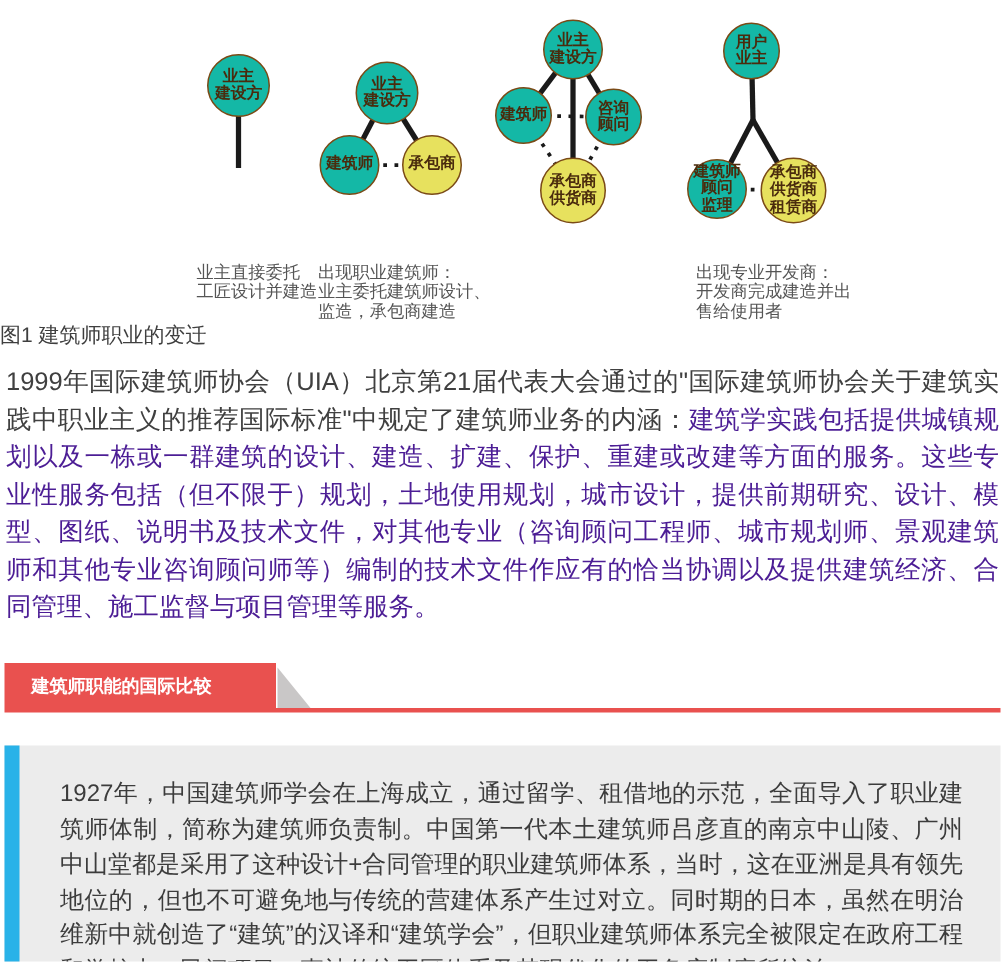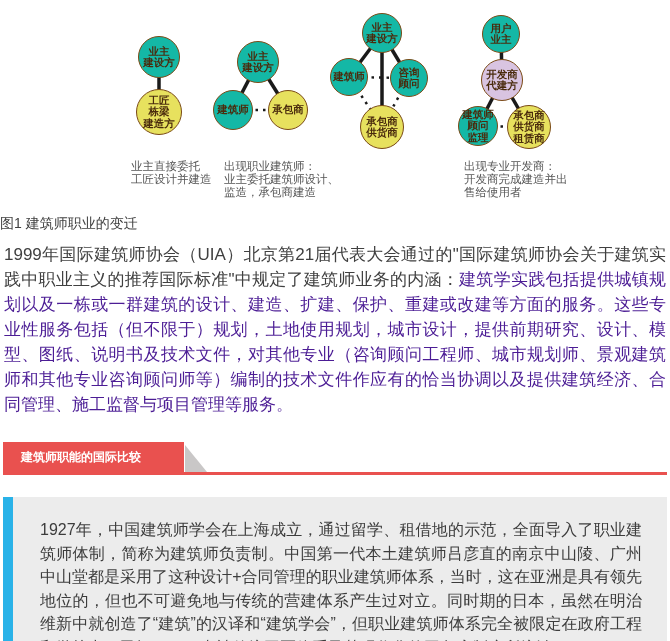--- a/index.html
+++ b/index.html
@@ -26,20 +26,21 @@
     box-sizing:border-box;
   }
   .orange{background:#14b8a6;}
   .yellow{background:#E7E15E;}
   .lavender{background:#D9C4E1;}
   .stage-caption{
     position:absolute;
     font-size:11.5px;line-height:13px;
     color:#555555;
     white-space:pre-line;
+    margin-top:16px;
   }
   
   .fig-caption{
     text-align:left;
     font-size:14px;
     color:#3f3f3f;
     margin-top:8px;
   }
   
   .para{
@@ -113,51 +114,46 @@
       <line x1="233" y1="110" x2="288" y2="110"></line>
       <line x1="349" y1="77" x2="409" y2="78"></line>
       <line x1="349" y1="77" x2="382" y2="127"></line>
       <line x1="409" y1="78" x2="382" y2="127"></line>
       <line x1="478" y1="126" x2="529" y2="127"></line>
     </g>
   </svg>
 
   <div class="node orange" style="left:138px;top:36px;width:42px;height:42px">业主
 建设方</div>
-  <div class="node yellow" style="left:136px;top:89px;width:46px;height:46px">工匠
-栋梁
-建造方</div>
 
   <div class="node orange" style="left:237px;top:41px;width:42px;height:42px">业主
 建设方</div>
   <div class="node orange" style="left:213px;top:90px;width:40px;height:40px">建筑师</div>
   <div class="node yellow" style="left:268px;top:90px;width:40px;height:40px">承包商</div>
 
   <div class="node orange" style="left:362px;top:13px;width:40px;height:40px">业主
 建设方</div>
   <div class="node orange" style="left:330px;top:58px;width:38px;height:38px">建筑师</div>
   <div class="node orange" style="left:390px;top:59px;width:38px;height:38px">咨询
 顾问</div>
   <div class="node yellow" style="left:360px;top:105px;width:44px;height:44px">承包商
 供货商</div>
 
   <div class="node orange" style="left:482px;top:15px;width:38px;height:38px">用户
 业主</div>
-  <div class="node lavender" style="left:481px;top:59px;width:42px;height:42px">开发商
-代建方</div>
   <div class="node orange" style="left:458px;top:106px;width:40px;height:40px">建筑师
 顾问
 监理</div>
   <div class="node yellow" style="left:507px;top:105px;width:44px;height:44px">承包商
 供货商
 租赁商</div>
 
   <div class="stage-caption" style="left:131px;top:160px">业主直接委托
 工匠设计并建造</div>
-  <div class="stage-caption" style="left:224px;top:160px">出现职业建筑师：
+  <div class="stage-caption" style="left:212px;top:160px">出现职业建筑师：
 业主委托建筑师设计、
 监造，承包商建造</div>
   <div class="stage-caption" style="left:464px;top:160px">出现专业开发商：
 开发商完成建造并出
 售给使用者</div>
 </div>
 
 <div class="fig-caption">图1 建筑师职业的变迁</div>
 
 <p class="para"><span>1999年国际建筑师协会（UIA）北京第21届代表大会通过的"国际建筑师协会关于建筑实践中职业主义的推荐国际标准"中规定了建筑师业务的内涵：</span><span class="hl">建筑学实践包括提供城镇规划以及一栋或一群建筑的设计、建造、扩建、保护、重建或改建等方面的服务。这些专业性服务包括（但不限于）规划，土地使用规划，城市设计，提供前期研究、设计、模型、图纸、说明书及技术文件，对其他专业（咨询顾问工程师、城市规划师、景观建筑师和其他专业咨询顾问师等）编制的技术文件作应有的恰当协调以及提供建筑经济、合同管理、施工监督与项目管理等服务。</span></p>

